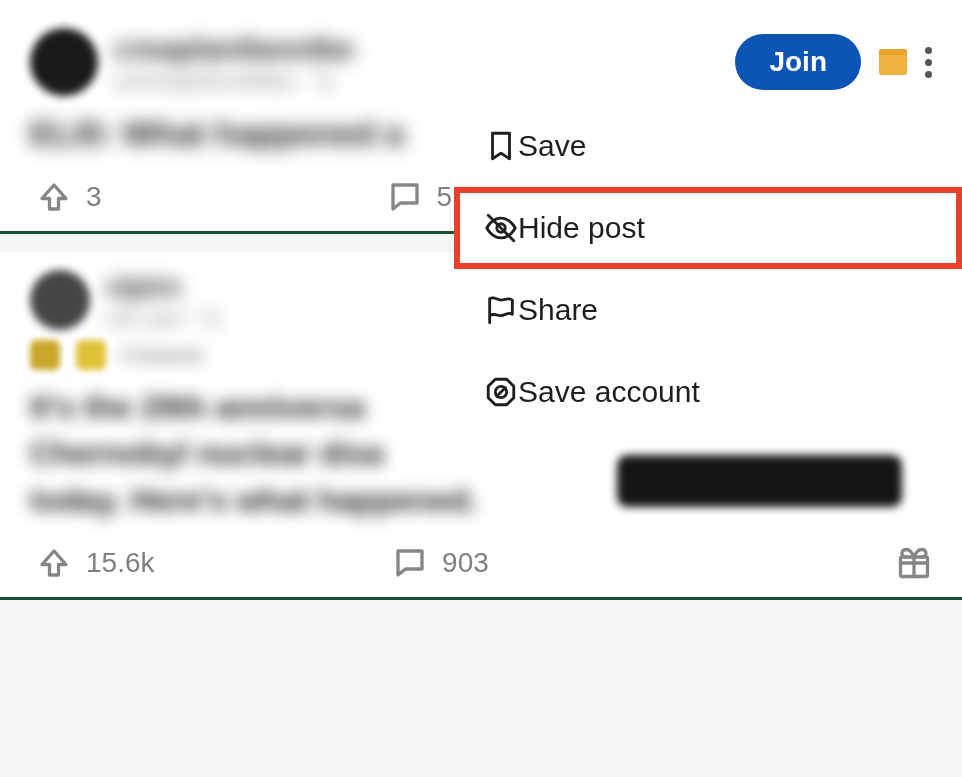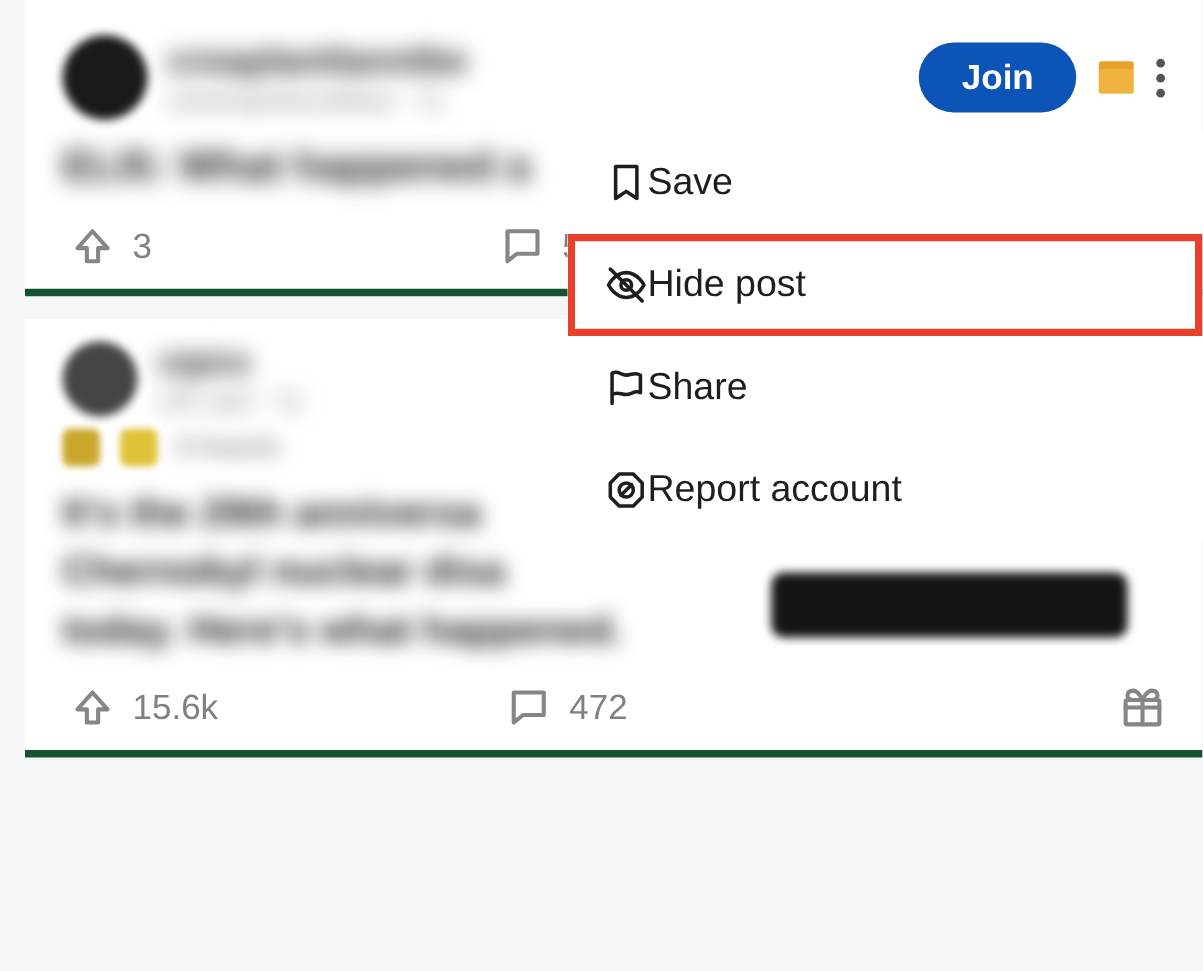--- a/index.html
+++ b/index.html
@@ -8,23 +8,22 @@
     width: 962px;
     height: 777px;
     background: #f5f6f7;
     font-family: -apple-system, BlinkMacSystemFont, "Segoe UI", Arial, sans-serif;
     position: relative;
     overflow: hidden;
   }
 
   .post-card {
     background: #ffffff;
-    border-bottom: 6px solid #14532d;
+    border-bottom: 3px solid #14532d;
     padding: 18px 30px 14px 30px;
-    margin-left: 20px;
   }
 
   .post-header {
     display: flex;
     align-items: center;
     margin-bottom: 18px;
   }
   .avatar {
     width: 68px;
     height: 68px;
@@ -246,21 +245,21 @@
       <svg class="icon" viewBox="0 0 24 24">
           <path d="M12 4l8 9h-5v7h-6v-7H4z"></path>
         </svg>
       <span class="count">15.6k</span>
     </div>
     <div class="spacer"></div>
     <div class="action">
       <svg class="icon" viewBox="0 0 24 24">
           <path d="M4 4h16v12H9l-5 4V4z"></path>
         </svg>
-      <span class="count">472</span>
+      <span class="count">903</span>
     </div>
     <div class="spacer"></div>
     <div class="spacer"></div>
     <div class="action">
       <svg class="icon" viewBox="0 0 24 24">
           <rect x="3" y="8" width="18" height="13" rx="1"></rect>
           <path d="M3 12h18M12 8v13M7 8c-2 0-3-1-3-2.5S5 3 7 3c3 0 5 5 5 5M17 8c2 0 3-1 3-2.5S19 3 17 3c-3 0-5 5-5 5"></path>
         </svg>
     </div>
   </div>
@@ -286,15 +285,15 @@
         <path d="M4 21V4c3-2 5 1 8 1s5-2 8 0v10c-3-2-5 1-8 1s-5-2-8 0"></path>
       </svg>
     <span>Share</span>
   </div>
   <div class="menu-item">
     <svg class="micon" viewBox="0 0 24 24">
         <polygon points="8,3 16,3 21,8 21,16 16,21 8,21 3,16 3,8"></polygon>
         <circle cx="12" cy="12" r="4"></circle>
         <line x1="9" y1="15" x2="15" y2="9"></line>
       </svg>
-    <span>Report account</span>
+    <span>Save account</span>
   </div>
 </div>
 
 </body></html>

